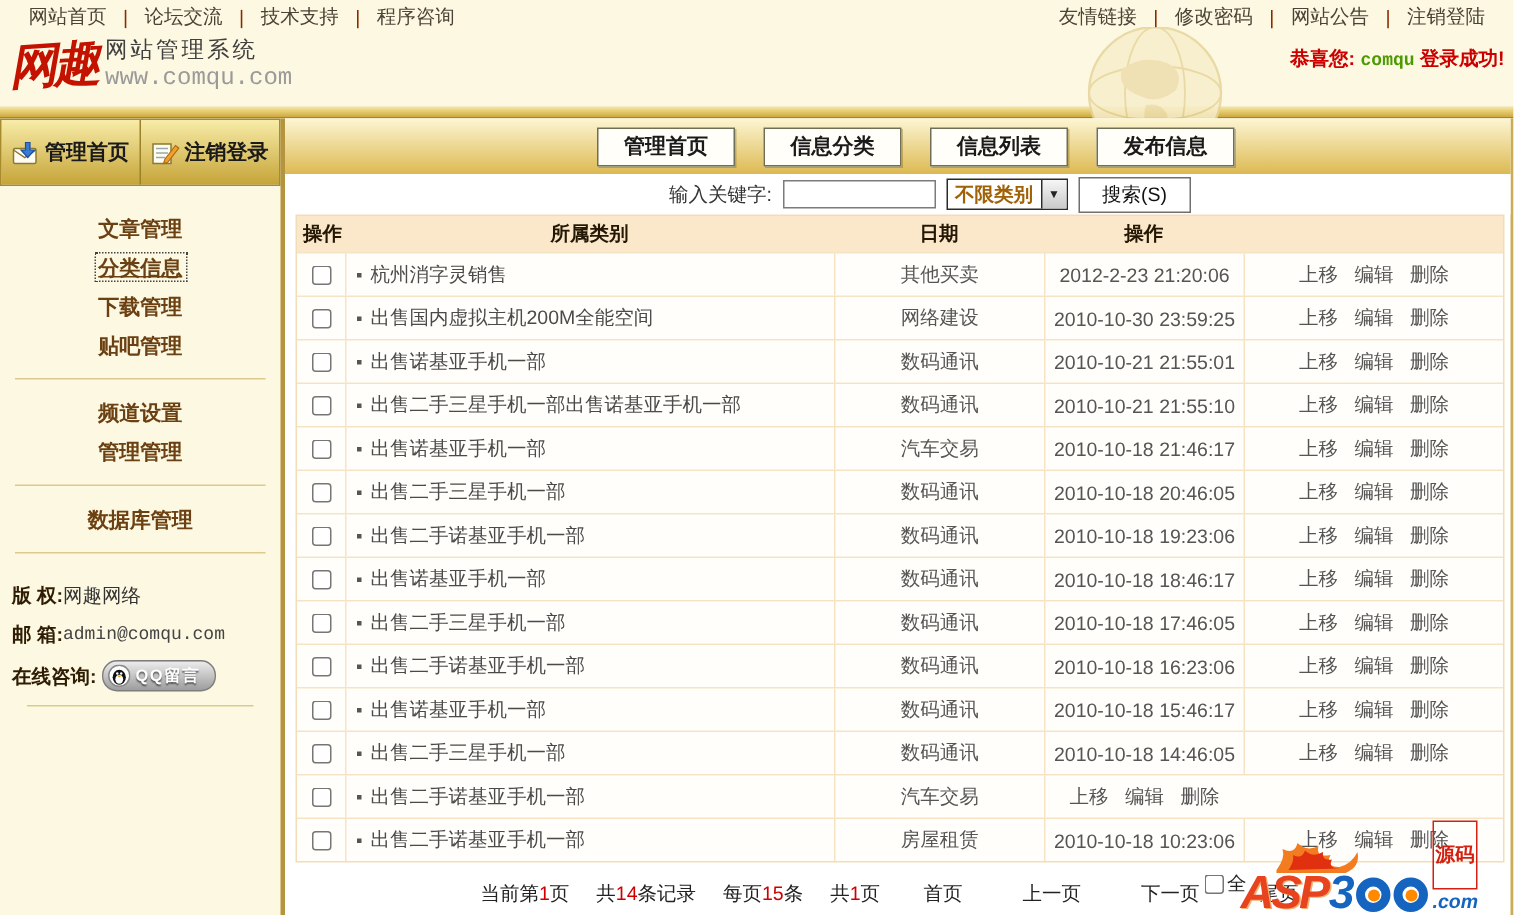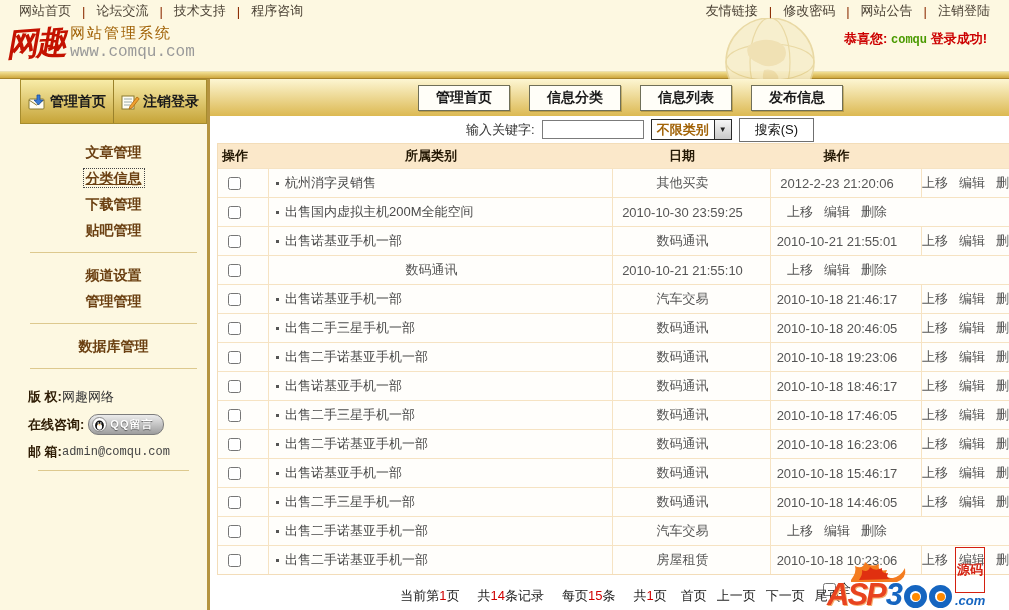--- a/index.html
+++ b/index.html
@@ -15,31 +15,31 @@
   .topnav .links { display:flex; align-items:center; }
   .topnav .nav-link { margin:0 9px; cursor:pointer; white-space:nowrap; }
   .topnav .sep { color:#8a2a00; margin:0 2px; }
   
   .header { height:49px; position:relative; }
   .logo-wrap { position:absolute; left:6px; top:2px; display:flex; align-items:center; }
   .logo-cal { font-family:"Liberation Serif",serif; font-style:italic; font-weight:bold;
               font-size:32px; color:#c41200; letter-spacing:-3px; transform:rotate(-4deg);
               margin-right:6px; line-height:1; }
   .logo-texts { display:flex; flex-direction:column; }
-  .logo-sys { font-size:15px; color:#a16207; letter-spacing:2px; }
+  .logo-sys { font-size:15px; color:#404040; letter-spacing:2px; }
   .logo-url { font-size:16px; color:#9a9a9a; font-family:"Liberation Mono",monospace; }
   .globe { position:absolute; left:718px; top:-4px; opacity:.85; }
-  .greeting { position:absolute; right:22px; top:8px; font-size:13px; font-weight:bold;
+  .greeting { position:absolute; right:6px; top:8px; font-size:13px; font-weight:bold;
               color:#cc0000; }
   .greeting .uname { color:#4a9a00; font-family:"Liberation Mono",monospace; font-size:12px; }
   
   .goldbar { height:8px; background:linear-gradient(#f2e093,#cfa83e);
              border-top:1px solid #ece0b0; border-bottom:1px solid #a8842c; }
   
-  .content { display:flex; height:531px;padding-left:20px; }
+  .content { display:flex; height:531px; }
   .sidebar { width:190px; flex:0 0 190px; border-right:3px solid #b59440; background:#fdf8e1; }
   .side-btnbox { height:45px; background:linear-gradient(#f8eca8,#c6a438);
                  border:1px solid #a68c2e; display:flex; }
   .side-btn { flex:1; display:flex; align-items:center; justify-content:center; gap:3px;
               font-size:14px; font-weight:bold; color:#1a1a1a; cursor:pointer; }
   .side-btn + .side-btn { border-left:1px solid #9a812a; }
   .side-btn .ic { display:inline-flex; }
   .side-menu { padding-top:15px; text-align:center; }
   .menu-item { line-height:26px; font-size:14px; font-weight:bold; color:#6b4012; cursor:pointer; }
   .menu-item span { padding:1px 2px; }
@@ -68,21 +68,21 @@
   .selectbox { display:inline-flex; align-items:stretch; border:1px solid #2a2a2a; height:21px;
                background:#fff; cursor:pointer; }
   .sel-text { padding:1px 5px; font-size:13px; font-weight:bold; color:#a16207; }
   .sel-arrow { width:17px; background:linear-gradient(#f6f6f6,#c9c9c9);
                border-left:1px solid #2a2a2a; display:flex; align-items:center;
                justify-content:center; font-size:8px; color:#222; }
   .search-btn { border:1px solid #6f6f6f; background:#fff; padding:2px 15px;
                 font-size:13px; color:#111; cursor:pointer; }
   
   .tbl { margin:0 4px 0 7px; border:1px solid #f3ddb9; }
-  .grid { display:grid; grid-template-columns:32px 326px 140px 133px 1fr; align-items:center;gap:18px; }
+  .grid { display:grid; grid-template-columns:32px 326px 140px 133px 1fr; align-items:center; }
   .thead { background:#fbe8ca; height:24px; font-weight:bold; font-size:13px; color:#241804; }
   .thead .c0 { padding-left:4px; }
   .thead .c1 { padding-left:5px; }
   .cc { text-align:center; }
   .trow { height:29px; border-top:1px solid #f6e3c3; font-size:13px; color:#4a4a4a;
           background:#fffefb; }
   .trow > div { height:100%; display:flex; align-items:center; }
   .trow .cell-b { border-left:1px solid #f6e3c3; }
   .cell-chk { justify-content:center; }
   .cell-chk input { width:13px; height:13px; cursor:pointer; }
@@ -92,21 +92,21 @@
   .cell-act { justify-content:center; gap:11px; }
   .act { color:#555; cursor:pointer; white-space:nowrap; }
   
   .tfoot { flex:1; position:relative; font-size:13px; color:#222; }
   .selall { position:absolute; top:5px; right:176px; display:flex; align-items:center; gap:2px; }
   .selall input { width:13px; height:13px; cursor:pointer; }
   .pagination { position:absolute; bottom:5px; left:0; right:0; text-align:center;
                 white-space:nowrap; }
   .pseg { margin:0 9px; }
   .pseg .red { color:#d00000; }
-  .plink { margin:0 5px; cursor:pointer; }
+  .plink { margin:0 20px; cursor:pointer; }
   
   .wm { position:absolute; right:2px; bottom:0; width:180px; height:56px; }
   .wm-flame { position:absolute; left:14px; top:-4px; }
   .wm-text { position:absolute; left:0; bottom:2px; display:flex; align-items:flex-end; }
   .wm-asp { font-style:italic; font-weight:900; font-size:31px; line-height:.85;
             color:#e8431f; letter-spacing:-2px; text-shadow:1px 1px 0 #f6b070; }
   .wm-three { font-style:italic; font-weight:900; font-size:31px; line-height:.85;
               color:#1565c0; letter-spacing:-1px; margin-left:1px; }
   .zero { width:23px; height:23px; border:6px solid #1565c0; border-radius:50%;
           display:inline-block; position:relative; margin-left:2px; background:#fff; }
@@ -201,37 +201,37 @@
         <div class="side-div"></div>
         <div class="menu-item"><span>数据库管理</span></div>
         <div class="side-div"></div>
       </div>
     <div class="side-info">
       <div class="line">
         <span class="ilabel">版 权:</span>
         <span>网趣网络</span>
       </div>
       <div class="line">
+        <span class="ilabel">邮 箱:</span>
+        <span class="email-val">admin@comqu.com</span>
+      </div>
+      <div class="line">
         <span class="ilabel">在线咨询:</span>
         <span class="qq-btn">
           <svg width="15" height="15" viewBox="0 0 15 15">
             <circle cx="7.5" cy="7.5" r="7" fill="#fff" stroke="#888"></circle>
             <ellipse cx="7.5" cy="8.5" rx="4.4" ry="5" fill="#111"></ellipse>
             <ellipse cx="7.5" cy="9.8" rx="2.6" ry="3" fill="#fff"></ellipse>
             <circle cx="6.2" cy="6" r="0.8" fill="#fff"></circle>
             <circle cx="8.8" cy="6" r="0.8" fill="#fff"></circle>
             <path d="M6 7.4 h3 l-1.5 1.2z" fill="#f90"></path>
           </svg>
           <span class="qq-label">QQ留言</span>
         </span>
       </div>
-      <div class="line">
-        <span class="ilabel">邮 箱:</span>
-        <span class="email-val">admin@comqu.com</span>
-      </div>
       <div class="side-div"></div>
     </div>
   </div>
 
   <div class="main">
     <div class="tabbar" id="tabbar">
         <button class="tab-btn">管理首页</button>
         <button class="tab-btn">信息分类</button>
         <button class="tab-btn">信息列表</button>
         <button class="tab-btn">发布信息</button>
@@ -273,20 +273,21 @@
   </div>
 
   <div class="grid trow">
     <div class="cell-chk">
               <input type="checkbox" style="">
             </div>
     <div class="cell-title cell-b">
       <span class="bullet"></span>
       <span class="t">出售国内虚拟主机200M全能空间</span>
     </div>
+    <div class="cell-cat cell-b">网络建设</div>
     <div class="cell-date cell-b">2010-10-30 23:59:25</div>
     <div class="cell-act cell-b">
               <span class="act">上移</span>
               <span class="act">编辑</span>
               <span class="act">删除</span>
             </div>
   </div>
 
   <div class="grid trow">
     <div class="cell-chk">
@@ -302,20 +303,24 @@
               <span class="act">上移</span>
               <span class="act">编辑</span>
               <span class="act">删除</span>
             </div>
   </div>
 
   <div class="grid trow">
     <div class="cell-chk">
               <input type="checkbox" style="">
             </div>
+    <div class="cell-title cell-b">
+      <span class="bullet"></span>
+      <span class="t">出售二手三星手机一部出售诺基亚手机一部</span>
+    </div>
     <div class="cell-cat cell-b">数码通讯</div>
     <div class="cell-date cell-b">2010-10-21 21:55:10</div>
     <div class="cell-act cell-b">
               <span class="act">上移</span>
               <span class="act">编辑</span>
               <span class="act">删除</span>
             </div>
   </div>
 
   <div class="grid trow">

